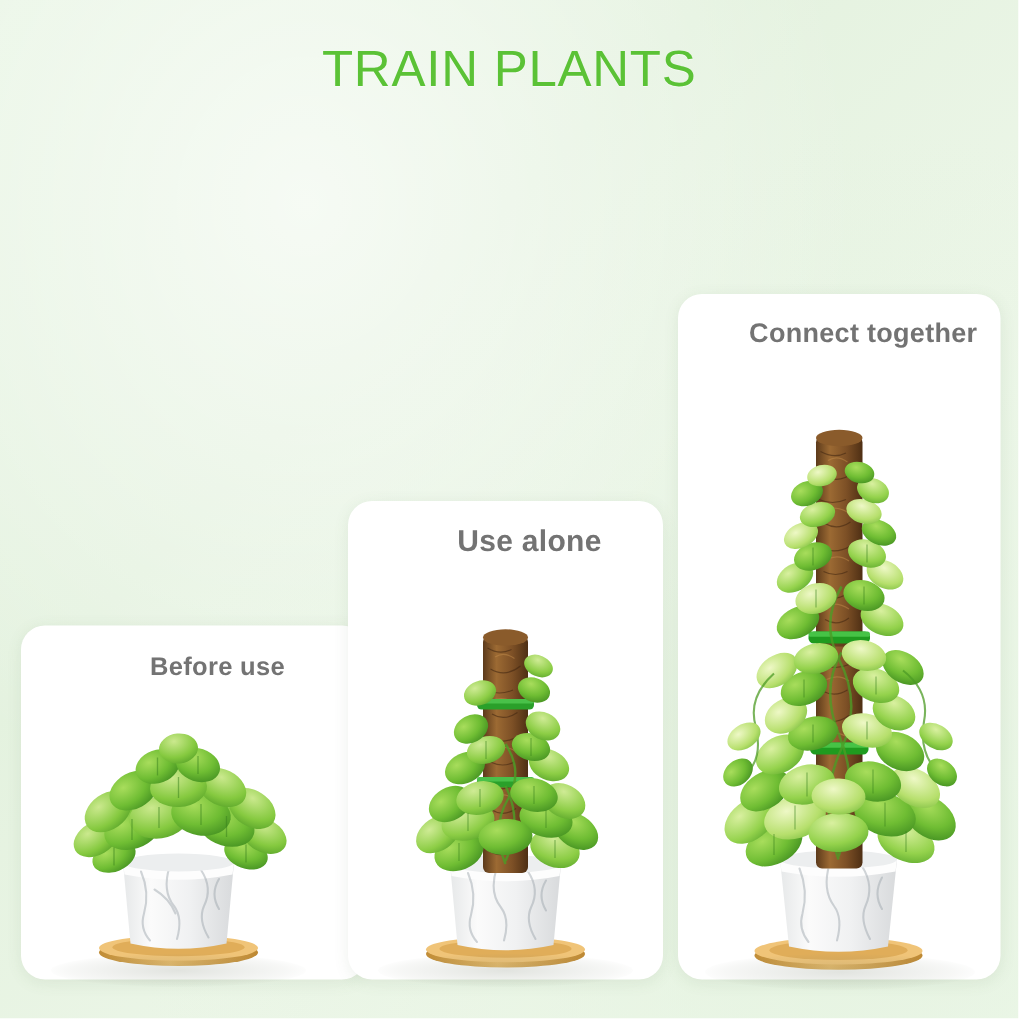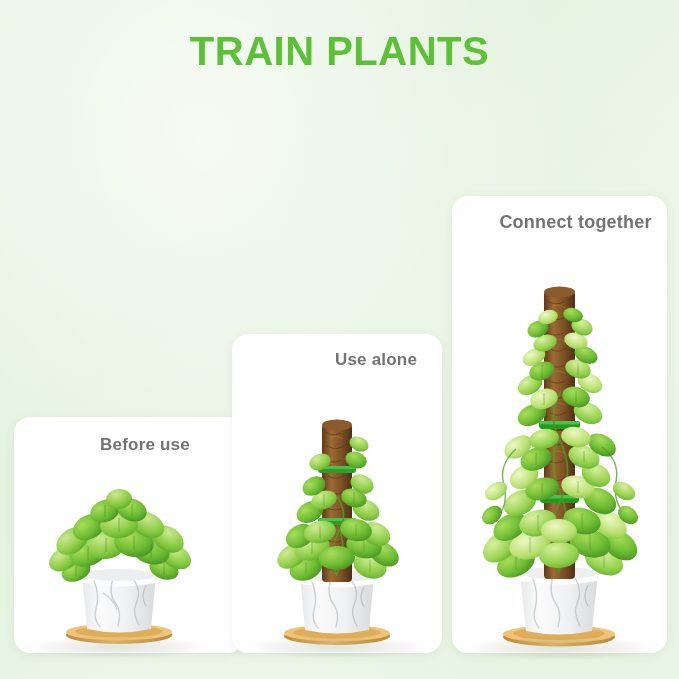--- a/index.html
+++ b/index.html
@@ -28,22 +28,22 @@
   }
 
   
   .headline {
     position: absolute;
     top: 22px;
     left: 0;
     width: 679px;
     text-align: center;
     color: #5bc236;
-    font-weight: bold;
-    font-size: 40px;
+    font-weight: normal;
+    font-size: 34px;
     letter-spacing: 0.5px;
     line-height: 1.45;
     text-shadow: 0 1px 0 rgba(255,255,255,0.5);
   }
   .headline .l1 { display: block; }
   .headline .l2 { display: block; }
 
   
   .card {
     position: absolute;
@@ -60,21 +60,21 @@
     color: #737373;
     font-weight: bold;
     letter-spacing: 0.2px;
   }
 
   #card-before { left: 14px;  top: 417px; width: 230px; height: 236px; }
   #card-alone  { left: 232px; top: 334px; width: 210px; height: 319px; }
   #card-connect{ left: 452px; top: 196px; width: 215px; height: 457px; }
 
   #title-before  { top: 18px; font-size: 17px; }
-  #title-alone   { top: 16px; font-size: 17px; margin-left: 23px; }
+  #title-alone   { top: 16px; font-size: 20px; }
   #title-connect { top: 16px; font-size: 18px; }
 
   
   .scene { position: absolute; left: 0; bottom: 0; width: 100%; height: 100%; }
   .scene svg { position: absolute; left: 0; bottom: 0; }
 
   
   .floor-shadow {
     position: absolute;
     border-radius: 50%;

